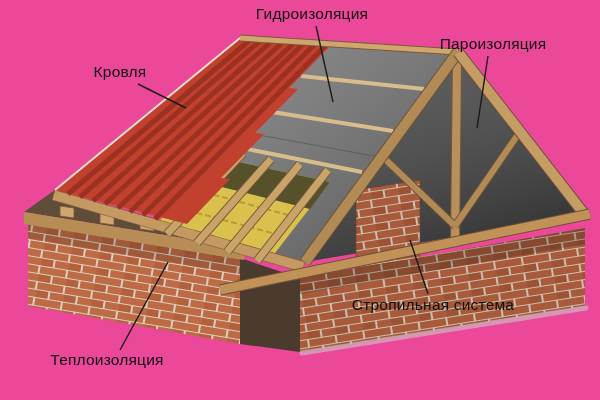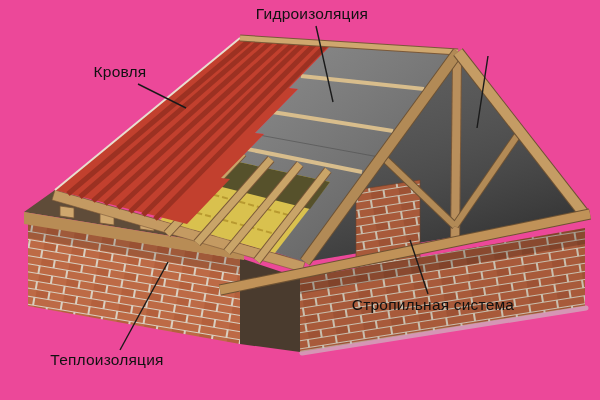--- a/index.html
+++ b/index.html
@@ -159,17 +159,18 @@
   <g stroke="#1a1a1a" stroke-width="1.4">
     <line x1="138" y1="84" x2="186" y2="108"></line>
     <line x1="316" y1="26" x2="333" y2="102"></line>
     <line x1="488" y1="56" x2="477" y2="128"></line>
     <line x1="428" y1="294" x2="410" y2="240"></line>
     <line x1="120" y1="350" x2="168" y2="262"></line>
   </g>
 </svg>
 
 <div class="diagram-label" style="left:312px;top:5px;">Гидроизоляция</div>
+<div class="diagram-label" style="left:493px;top:35px;">Пароизоляция</div>
 <div class="diagram-label" style="left:120px;top:63px;">Кровля</div>
 <div class="diagram-label" style="left:107px;top:351px;">Теплоизоляция</div>
 <div class="diagram-label" style="left:433px;top:296px;">Стропильная система</div>
 
 </div>
 
 </body></html>

